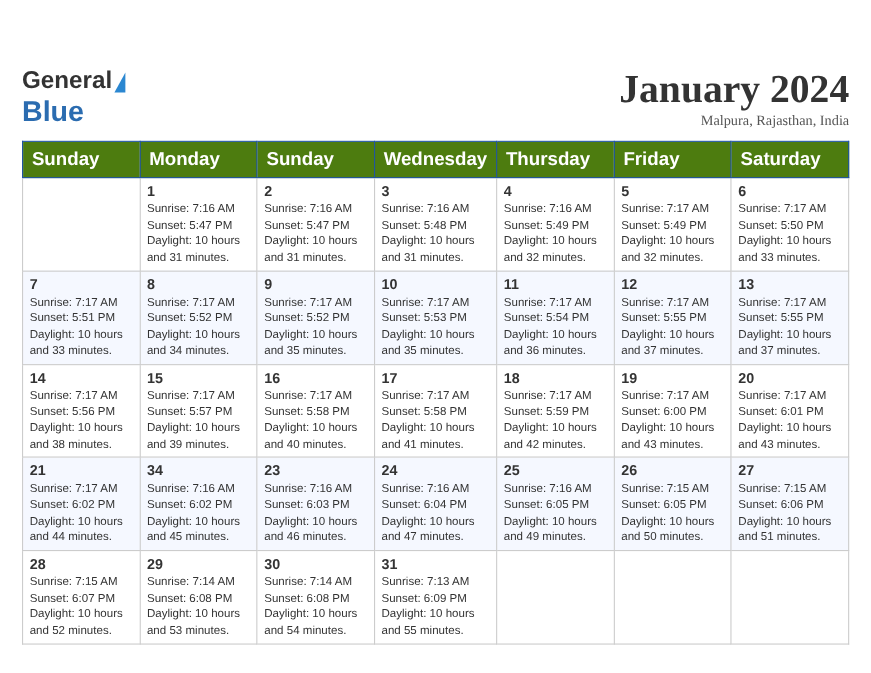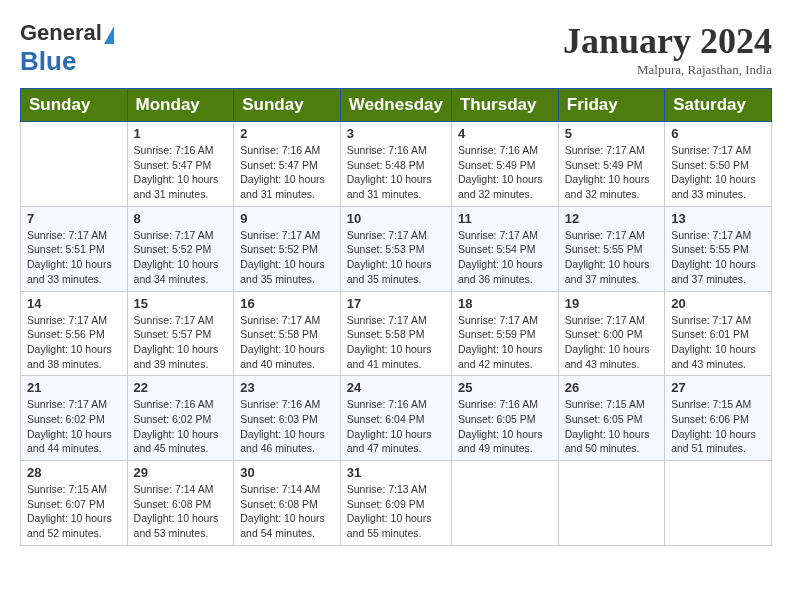--- a/index.html
+++ b/index.html
@@ -8,20 +8,21 @@
       background: #fff;
       width: 792px;
       min-height: 612px;
       padding: 20px;
     }
     .header {
       display: flex;
       justify-content: space-between;
       align-items: flex-start;
       margin-bottom: 10px;
+      margin-top: 40px;
     }
     .logo {
       display: flex;
       flex-direction: column;
       align-items: flex-start;
     }
     .logo-text {
       display: flex;
       align-items: center;
     }
@@ -281,21 +282,21 @@
       </tr>
       <tr>
         <td>
           <span class="day-number">21</span>
           <div class="day-info" style="white-space: pre-line;">Sunrise: 7:17 AM
 Sunset: 6:02 PM
 Daylight: 10 hours
 and 44 minutes.</div>
         </td>
         <td>
-          <span class="day-number">22</span>
+          <span class="day-number">34</span>
           <div class="day-info" style="white-space: pre-line;">Sunrise: 7:16 AM
 Sunset: 6:02 PM
 Daylight: 10 hours
 and 45 minutes.</div>
         </td>
         <td>
           <span class="day-number">23</span>
           <div class="day-info" style="white-space: pre-line;">Sunrise: 7:16 AM
 Sunset: 6:03 PM
 Daylight: 10 hours

